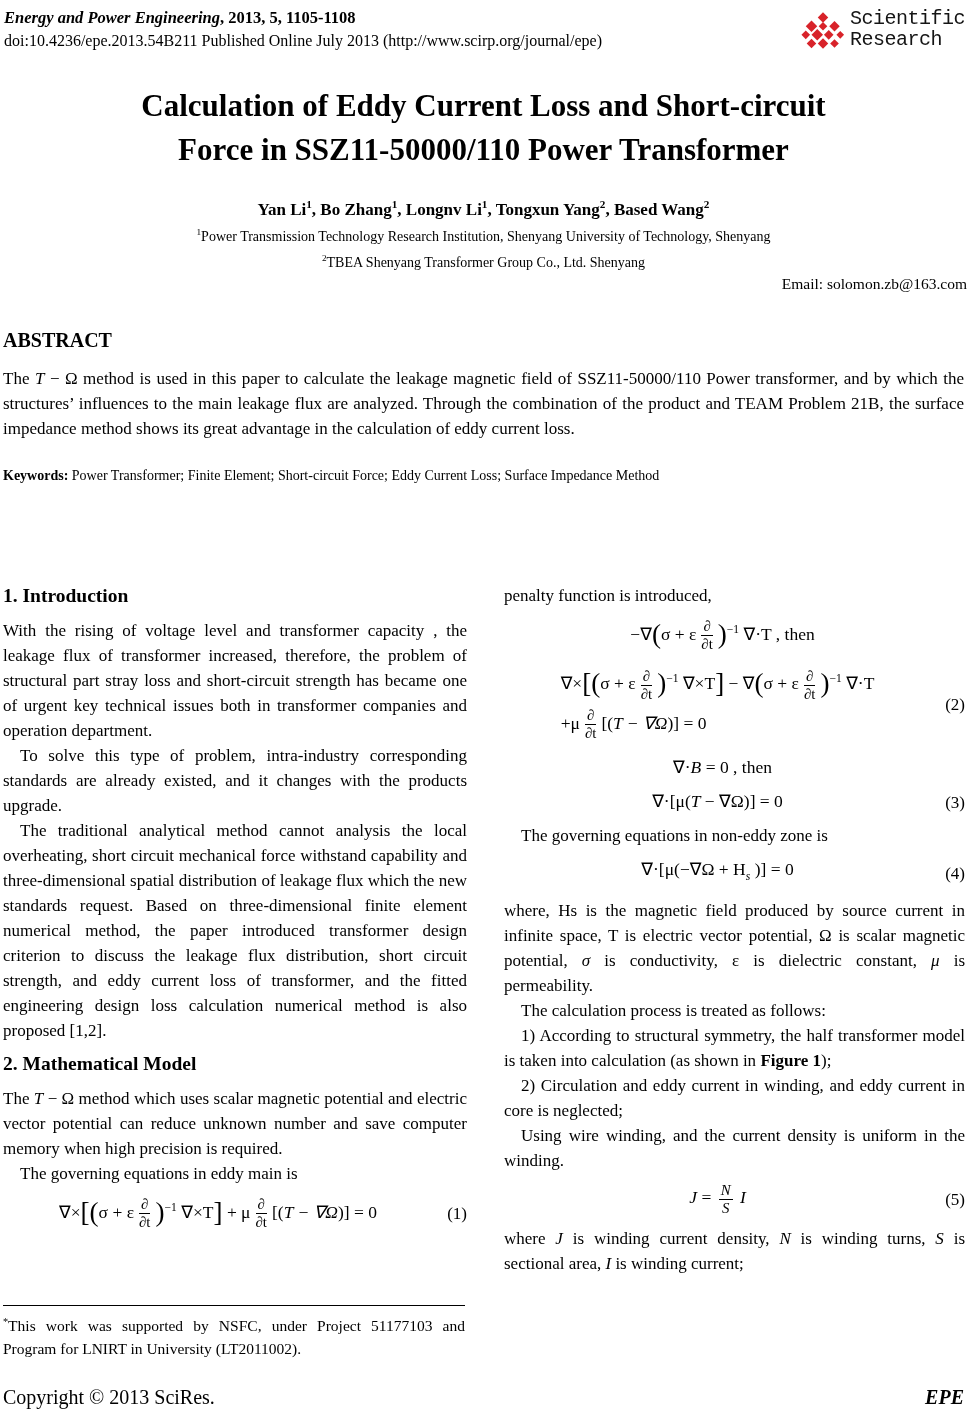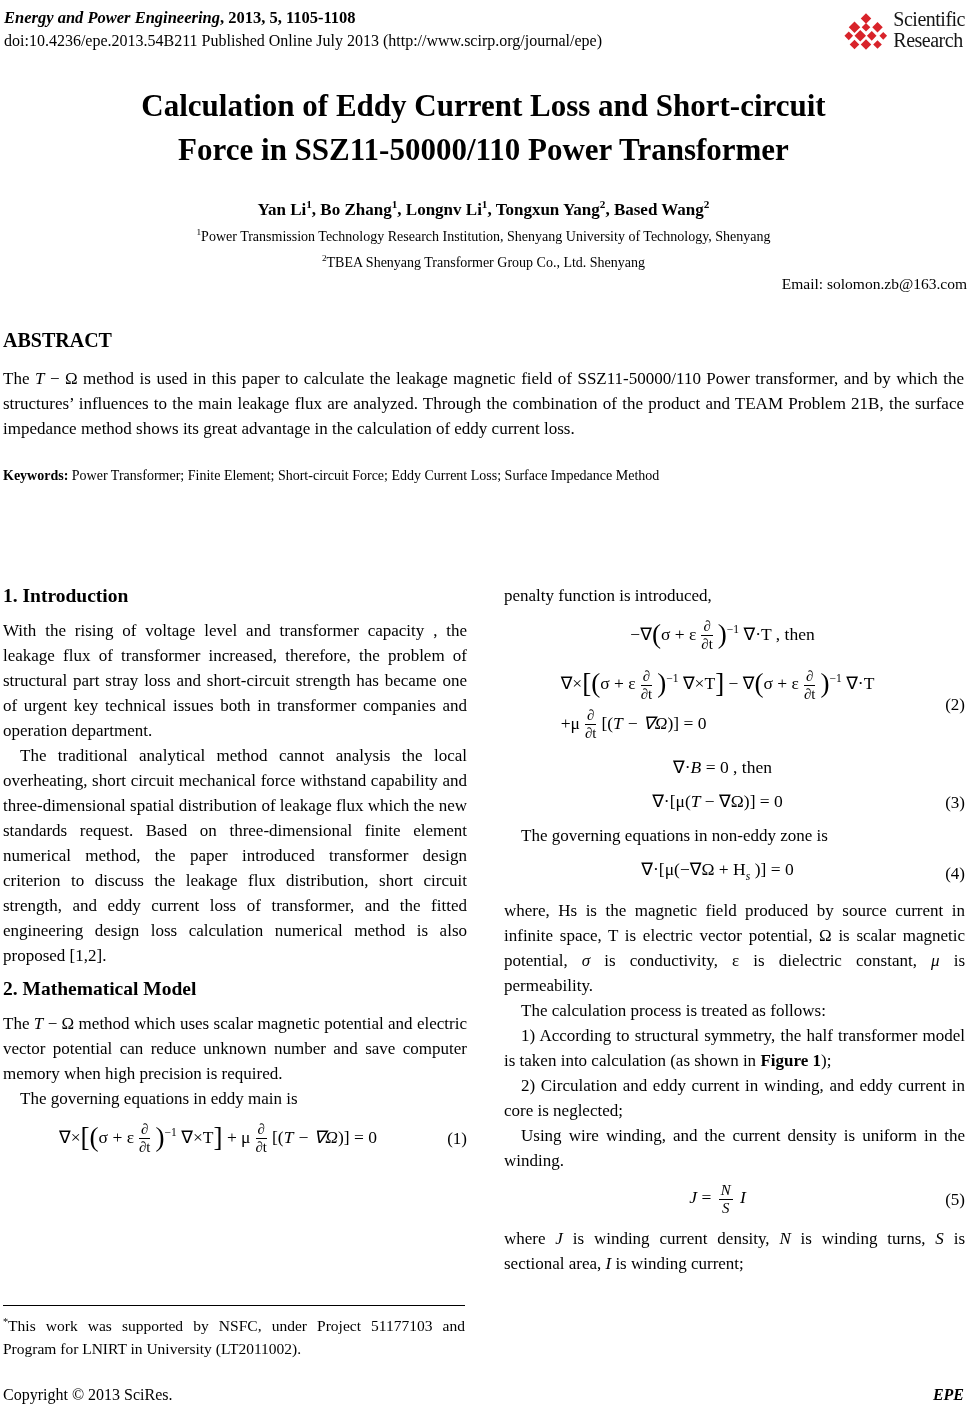--- a/index.html
+++ b/index.html
@@ -1,27 +1,27 @@
 <!DOCTYPE html>
 <html style="--logo-color: #d8232a;"><head>
 <meta charset="utf-8">
 <style>
   html,body{margin:0;padding:0;background:#888;}
   .page{
     width:967px;height:1417px;position:relative;background:#ffffff;color:#000;
     font-family:"Liberation Serif",serif;box-sizing:border-box;overflow:hidden;
   }
   
-  .hdr{position:absolute;top:6px;left:4px;right:2px;display:flex;justify-content:space-between;align-items:flex-end;}
+  .hdr{position:absolute;top:6px;left:4px;right:2px;display:flex;justify-content:space-between;align-items:flex-start;}
   .hdr-left{font-size:16.5px;line-height:23px;}
   .hdr-line1{font-weight:bold;}
   .hdr-line2{font-size:16px;}
   .logo{display:flex;align-items:flex-start;gap:4px;margin-top:2px;}
   .logo svg{width:46px;height:40px;display:block;margin-top:3px;}
-  .logo-txt{font-family:Liberation Serif, serif;font-size:20px;line-height:21px;color:#151515;letter-spacing:-0.5px;}
+  .logo-txt{font-family:Liberation Mono, monospace;font-size:20px;line-height:21px;color:#151515;letter-spacing:-0.5px;}
   
   .title{margin-top:84px;text-align:center;font-size:31px;font-weight:bold;line-height:44px;}
   .authors{margin-top:26px;text-align:center;font-size:17px;font-weight:bold;}
   .affil{text-align:center;font-size:14px;line-height:21px;margin-top:2px;}
   .email{text-align:right;font-size:15.5px;margin-top:2px;}
   .received{text-align:center;font-size:16px;margin-top:32px;}
   .abs-head{font-size:20px;font-weight:bold;margin:36px 0 0 3px;}
   .abs-text{margin:14px 3px 0 3px;font-size:17px;line-height:25px;text-align:justify;}
   .keywords{margin:22px 3px 0 3px;font-size:14px;line-height:25px;}
   
@@ -41,21 +41,21 @@
   .frac{display:inline-flex;flex-direction:column;align-items:center;vertical-align:middle;margin:0 3px;font-size:85%;line-height:1.15;}
   .frac.it{font-style:italic;}
   .fnum{border-bottom:1px solid #000;padding:0 2px;}
   .fden{padding:0 2px;}
   .lg{font-size:1.55em;line-height:1;vertical-align:-0.12em;font-weight:400;}
   sup{font-size:66%;}
   sub{font-size:66%;font-style:italic;}
   
   .footnote{position:absolute;left:3px;top:1305px;width:462px;font-size:15.5px;line-height:23px;text-align:justify;}
   .footnote-rule{border:none;border-top:1.5px solid #000;margin:0 0 4px 0;width:100%;}
-  .footer{position:absolute;left:3px;right:3px;top:1386px;display:flex;justify-content:space-between;font-size:16px;}
+  .footer{position:absolute;left:3px;right:3px;top:1386px;display:flex;justify-content:space-between;font-size:20px;}
   .footer-epe{font-weight:bold;font-style:italic;}
   .diam{fill:var(--logo-color,#d8232a);}
 </style>
 </head>
 <body>
 
 <div class="page">
 
   <div class="hdr">
     <div class="hdr-left">
@@ -93,20 +93,21 @@
   <div class="affil"><sup>2</sup><span>TBEA Shenyang Transformer Group Co., Ltd. Shenyang</span></div>
   <div class="email">Email: solomon.zb@163.com</div>
 
   <div class="abs-head">ABSTRACT</div>
   <div class="abs-text"><span>The  </span><span style="font-style: italic;">T</span><span> − Ω  method is used in this paper to calculate the leakage magnetic field of SSZ11-50000/110 Power transformer, and by which the structures’ influences to the main leakage flux are analyzed. Through the combination of the product and TEAM Problem 21B, the surface impedance method shows its great advantage in the calculation of eddy current loss.</span></div>
   <div class="keywords"><span style="font-weight: bold;">Keywords:</span><span> Power Transformer; Finite Element; Short-circuit Force; Eddy Current Loss; Surface Impedance Method</span></div>
 
   <div class="col col-left">
     <div class="sec-head">1. Introduction</div>
     <p>With the rising of voltage level and transformer capacity , the leakage flux of transformer increased, therefore, the problem of structural part stray loss and short-circuit strength has became one of urgent key technical issues both in transformer companies and operation department.</p>
+    <p class="ind">To solve this type of problem, intra-industry corresponding standards are already existed, and it changes with the products upgrade.</p>
     <p class="ind">The traditional analytical method cannot analysis the local overheating, short circuit mechanical force withstand capability and three-dimensional spatial distribution of leakage flux which the new standards request. Based on three-dimensional finite element numerical method, the paper introduced transformer design criterion to discuss the leakage flux distribution, short circuit strength, and eddy current loss of transformer, and the fitted engineering design loss calculation numerical method is also proposed [1,2].</p>
     <div class="sec-head later">2. Mathematical Model</div>
     <p><span>The  </span><span style="font-style: italic;">T</span><span> − Ω  method which uses scalar magnetic potential and electric vector potential can reduce unknown number and save computer memory when high precision is required.</span></p>
     <p class="ind">The governing equations in eddy main is</p>
     <div class="eq">
       <span><span>∇×</span><span class="lg">[</span><span class="lg">(</span><span>σ + ε</span><span class="frac">
             <span class="fnum">∂</span>
             <span class="fden">∂t</span>
           </span><span class="lg">)</span><sup>−1</sup><span> ∇×T</span><span class="lg">]</span><span> + μ</span><span class="frac">
             <span class="fnum">∂</span>

